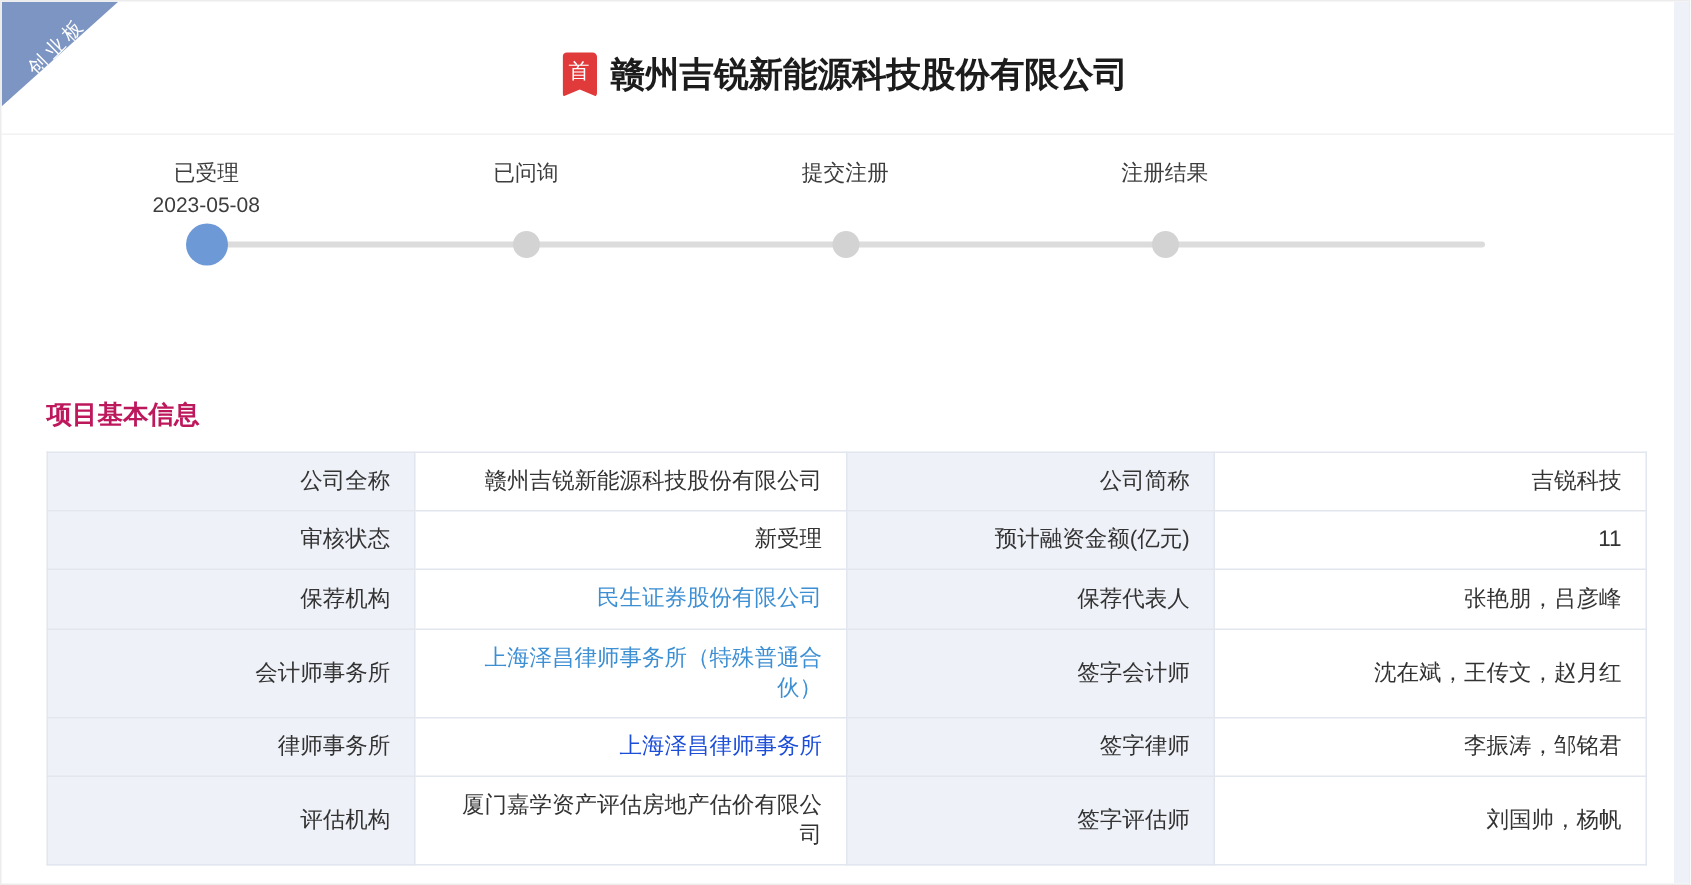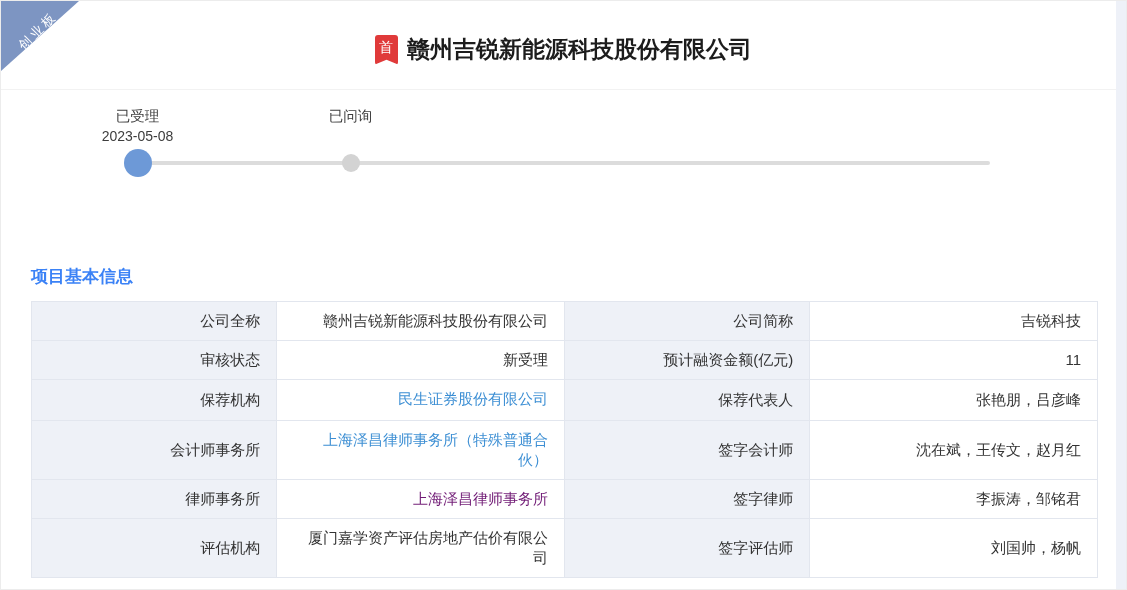--- a/index.html
+++ b/index.html
@@ -52,21 +52,21 @@
     background: #dcdcdc; border-radius: 2px;
   }
   .steps { display: flex; position: relative; }
   .step { width: 20%; display: flex; flex-direction: column; align-items: center; }
   .step-label { font-size: 14.5px; color: #3d3d3d; line-height: 20px; height: 20px; }
   .step-date  { font-size: 14px;  color: #3d3d3d; line-height: 20px; height: 20px; }
   .dot-holder { height: 28px; margin-top: 3px; display: flex; align-items: center; justify-content: center; }
   .dot { width: 18px; height: 18px; border-radius: 50%; background: #d3d3d3; position: relative; z-index: 2; }
   .dot.active { width: 28px; height: 28px; }
   
-  .section-title { margin: 79px 30px 13px 30px; font-size: 17px; font-weight: 700; color: #3b82f6; }
+  .section-title { margin: 79px 30px 13px 30px; font-size: 17px; font-weight: 700; color: #be185d; }
   table.info {
     width: 1067px; margin: 0 30px; border-collapse: collapse; table-layout: fixed;
   }
   table.info th, table.info td {
     border: 1px solid #e2e6ee; font-size: 15px; font-weight: 400;
     text-align: right; vertical-align: middle; color: #333;
     padding: 9px 16px; line-height: 20px;
   }
   table.info th.label { width: 23%; background: #eef1f7; padding-left: 14px; }
   table.info td.value { width: 27%; background: #fff; }
@@ -103,21 +103,35 @@
 
   <div class="step">
     <div class="step-label">已问询</div>
     <div class="step-date"></div>
     <div class="dot-holder">
       <span class="dot" style="background: rgb(211, 211, 211);"></span>
     </div>
   </div>
 
 
+  <div class="step">
+    <div class="step-label">提交注册</div>
+    <div class="step-date"></div>
+    <div class="dot-holder">
+      <span class="dot" style="background: rgb(211, 211, 211);"></span>
+    </div>
+  </div>
 
+  <div class="step">
+    <div class="step-label">注册结果</div>
+    <div class="step-date"></div>
+    <div class="dot-holder">
+      <span class="dot" style="background: rgb(211, 211, 211);"></span>
+    </div>
+  </div>
 </div>
   </div>
 
   <h2 class="section-title">项目基本信息</h2>
 
   <table class="info">
     <tbody id="table-root">
   <tr>
     <th class="label">公司全称</th>
     <td class="value"><span>赣州吉锐新能源科技股份有限公司</span></td>
@@ -142,21 +156,21 @@
 
   <tr>
     <th class="label">会计师事务所</th>
     <td class="value"><span class="link" style="color: rgb(61, 143, 212);">上海泽昌律师事务所（特殊普通合伙）</span></td>
     <th class="label">签字会计师</th>
     <td class="value"><span>沈在斌，王传文，赵月红</span></td>
   </tr>
 
   <tr>
     <th class="label">律师事务所</th>
-    <td class="value"><span class="link" style="color: #701a75;">上海泽昌律师事务所</span></td>
+    <td class="value"><span class="link" style="color: #1d4ed8;">上海泽昌律师事务所</span></td>
     <th class="label">签字律师</th>
     <td class="value"><span>李振涛，邹铭君</span></td>
   </tr>
 
   <tr>
     <th class="label">评估机构</th>
     <td class="value"><span>厦门嘉学资产评估房地产估价有限公司</span></td>
     <th class="label">签字评估师</th>
     <td class="value"><span>刘国帅，杨帆</span></td>
   </tr>

